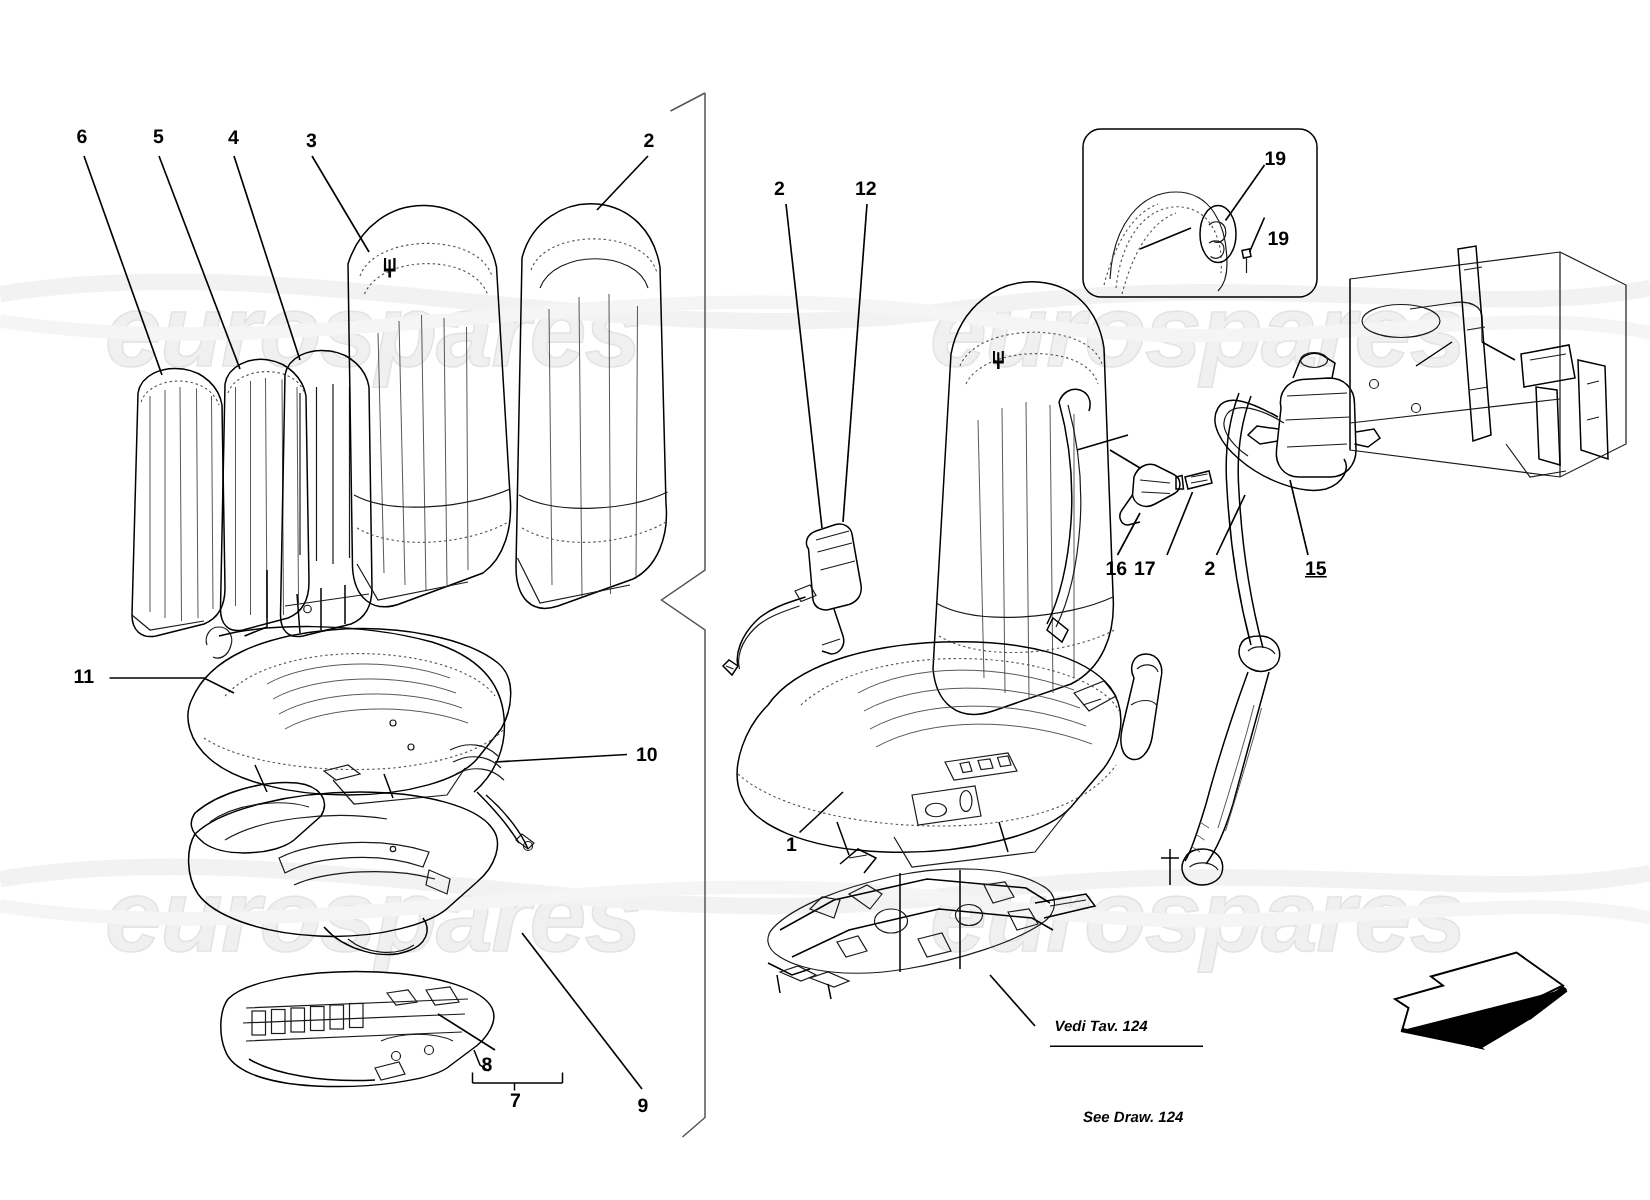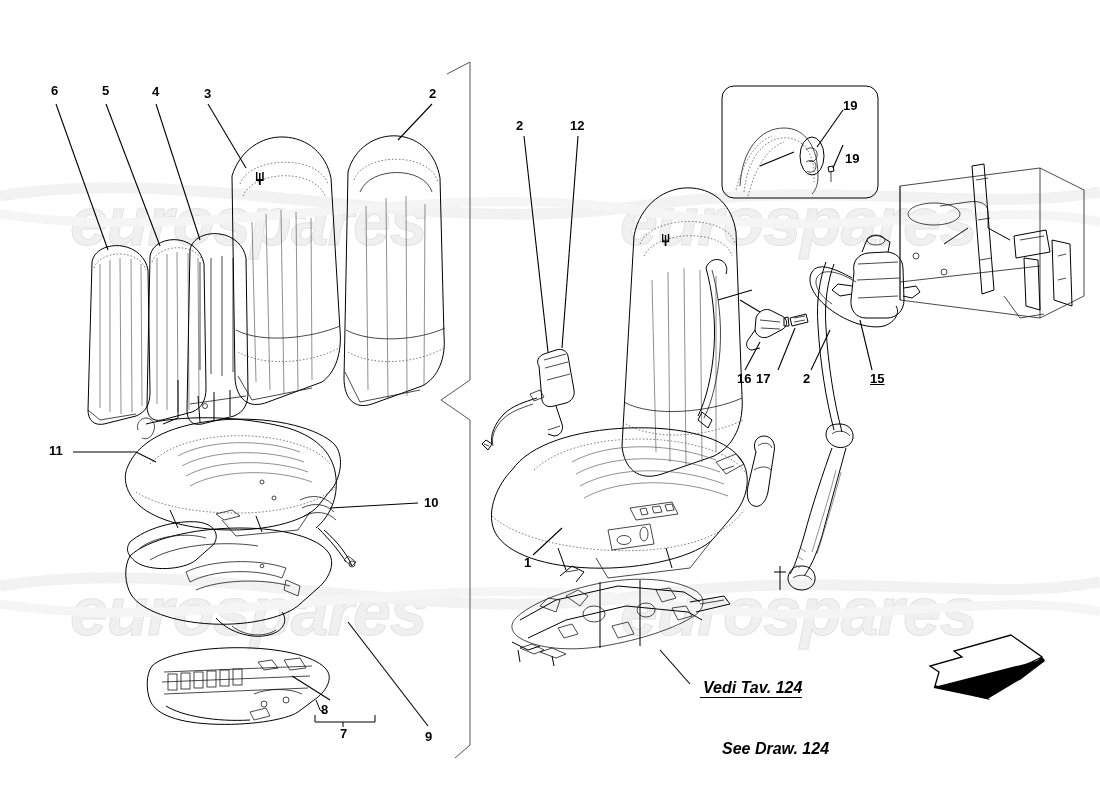--- a/index.html
+++ b/index.html
@@ -23,21 +23,21 @@
   }
 
   
   .num{
     position:absolute;font-size:13px;font-weight:bold;color:#000;
     line-height:1;white-space:nowrap;
   }
 
   
   .ref{
-    position:absolute;font-style:italic;font-weight:bold;font-size:16px;
+    position:absolute;font-style:italic;font-weight:bold;font-size:10px;
     white-space:nowrap;color:#000;
   }
   .ref-line{position:absolute;background:#000;height:1.3px;}
 
   
   svg.layer{position:absolute;left:0;top:0;width:1100px;height:800px;
             pointer-events:none;}
   .ln{stroke:#000;fill:none;stroke-width:1;}
   .ln-thin{stroke:#1a1a1a;fill:none;stroke-width:.8;}
   .ln-hair{stroke:#444;fill:none;stroke-width:.6;}

